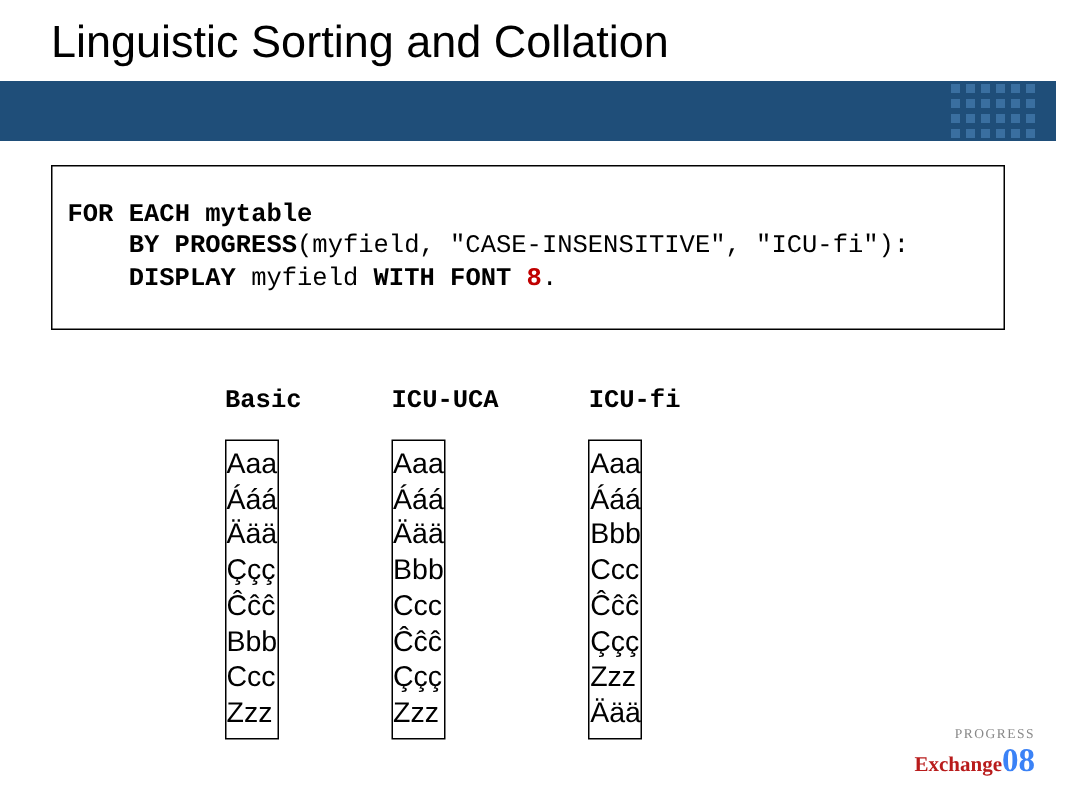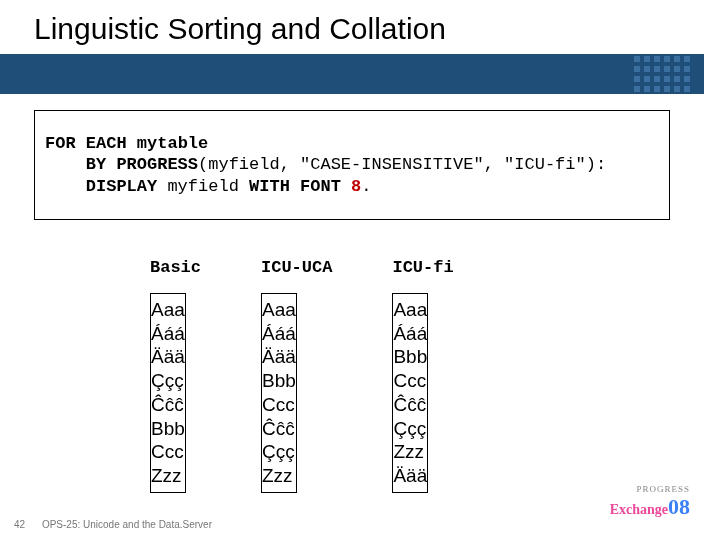--- a/index.html
+++ b/index.html
@@ -12,21 +12,21 @@
   .codebox{margin:16px 34px;border:1.5px solid #000;padding:22px 10px;font-family:"Courier New",monospace;font-size:17px;line-height:1.25;}
   .codebox .k{font-weight:bold;}
   .codebox .n{color:#c00000;font-weight:bold;}
   .cols{display:flex;gap:60px;padding:22px 0 0 150px;}
   .col{display:flex;flex-direction:column;align-items:flex-start;}
   .colhead{font-family:"Courier New",monospace;font-weight:bold;font-size:17px;margin-bottom:16px;}
   .colbox{border:1.5px solid #000;padding:4px 0;font-family:Arial,Helvetica,sans-serif;font-size:19px;line-height:1.25;}
   .footer{position:absolute;bottom:10px;left:0;right:0;font-size:10px;color:#777;display:flex;justify-content:space-between;padding:0 18px 0 14px;}
   .page{font-size:10px;color:#777;margin-right:14px;}
   .logo{position:absolute;right:14px;bottom:20px;font-family:"Times New Roman",serif;font-style:italic;font-size:18px;color:#aaa;}
-  .logo .ex{font-weight:bold;color:#ec4899;font-style:normal;font-size:14px;font-family:Liberation Serif, serif;}
+  .logo .ex{font-weight:bold;color:#b91c1c;font-style:normal;font-size:14px;font-family:Liberation Serif, serif;}
   .logo .yr{color:#3b82f6;font-weight:bold;font-style:normal;font-size:22px;}
 </style>
 </head>
 <body>
 
 <div class="slide">
   <div class="title">Linguistic Sorting and Collation</div>
   <div class="band"></div>
   <div class="dots">
     <div class="dot"></div>
@@ -116,18 +116,14 @@
       </div>
     </div>
   </div>
 
   <div class="logo">
     <div style="font-size:9px;letter-spacing:1px;color:#888;font-style:normal;text-align:right;">PROGRESS</div>
     <span class="ex">Exchange</span><span class="yr">08</span>
   </div>
 
   <div class="footer">
-    <div>
-      <span class="page">42</span>
-      <span>OPS-25: Unicode and the Data.Server</span>
-    </div>
   </div>
 </div>
 
 </body></html>

